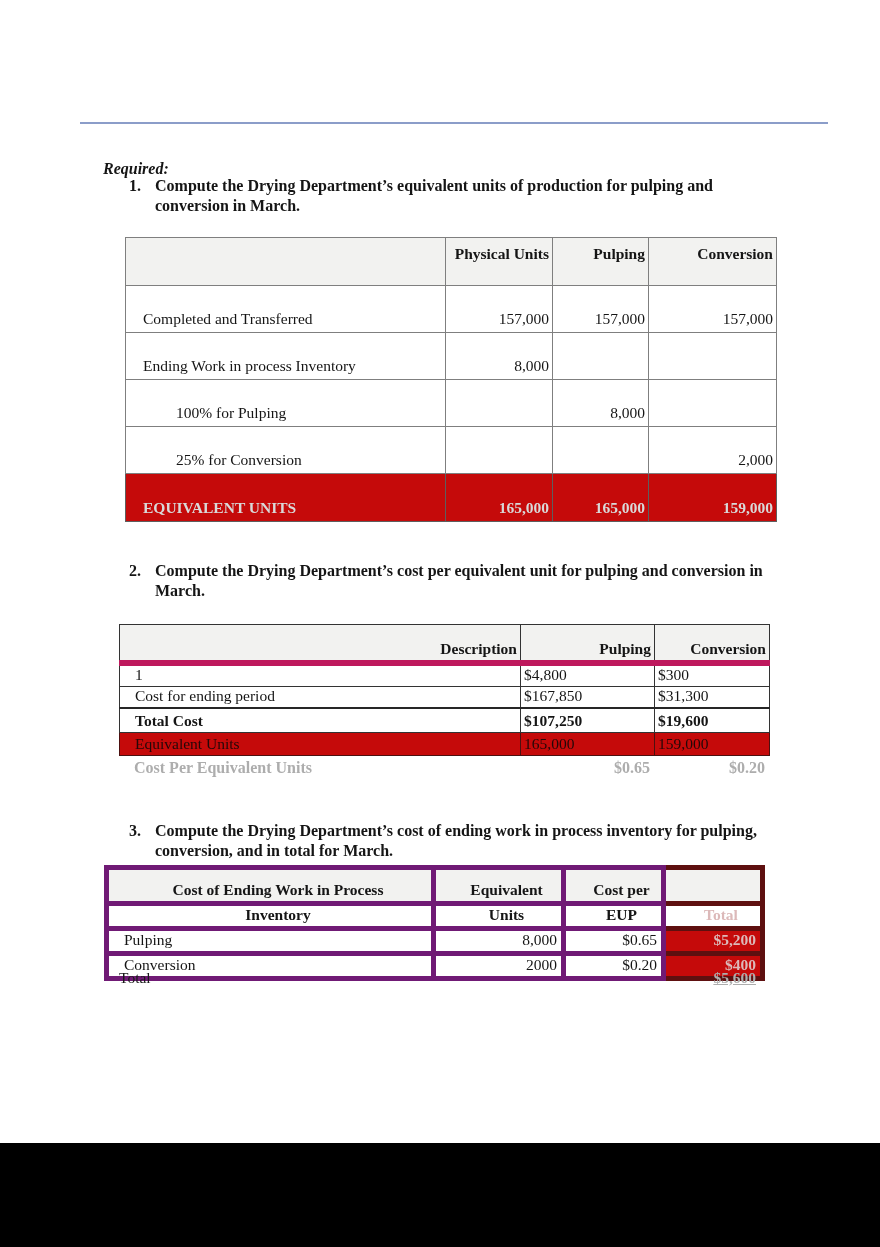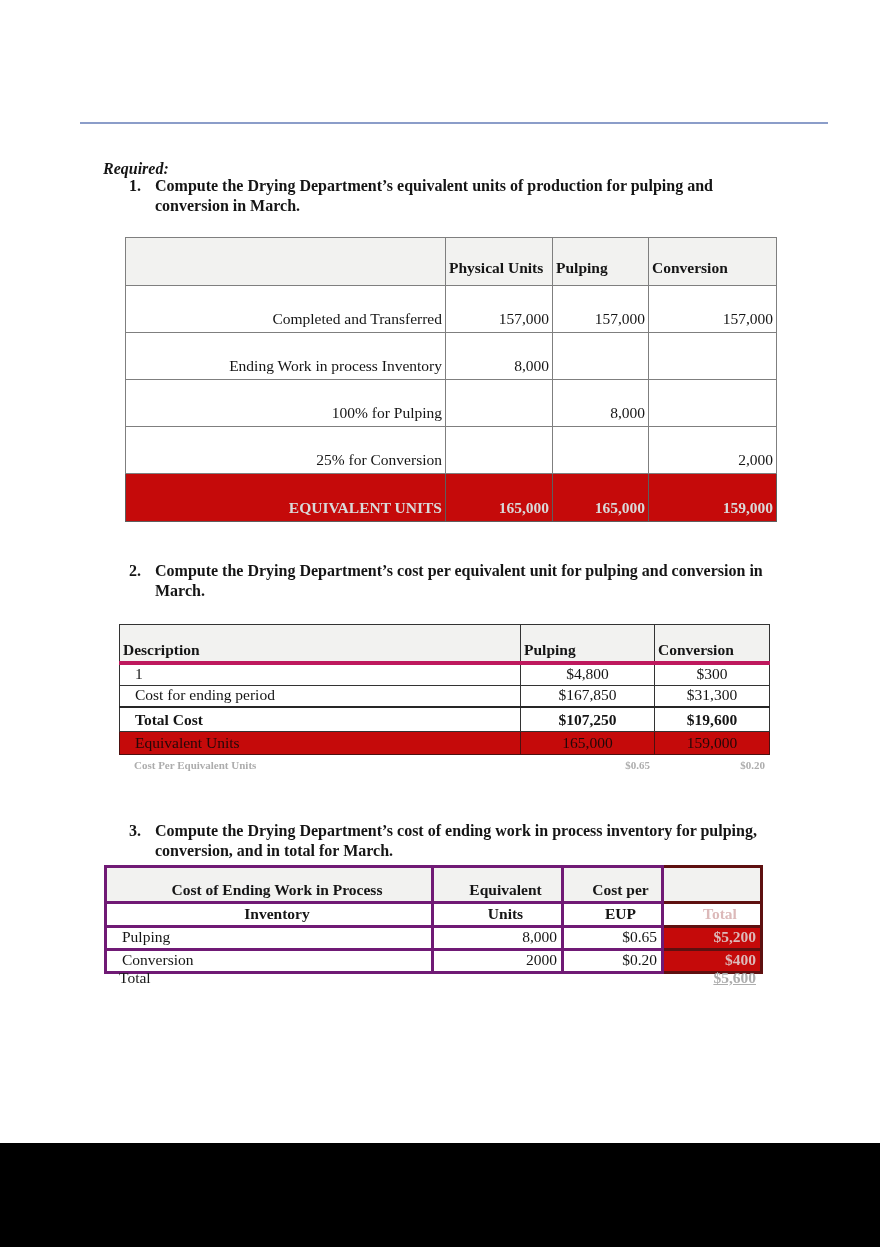--- a/index.html
+++ b/index.html
@@ -19,49 +19,49 @@
   #item2 { left:129px; top:561px; }
   #item3 { left:129px; top:821px; }
 
   table { border-collapse:collapse; table-layout:fixed; position:absolute; }
   td, th { overflow:hidden; }
 
   
   #table1 { left:125px; top:237px; width:651px; font-size:15.5px;
             border:1.5px solid #7f7f7f; }
   #table1 td, #table1 th { border:1px solid #7f7f7f; vertical-align:bottom; padding:0 3px 4px 3px; }
-  #table1 th { background:var(--header_gray,#f2f2f0); text-align:left; font-weight:bold; padding-bottom:8px; }
+  #table1 th { background:var(--header_gray,#f2f2f0); text-align:right; font-weight:bold; padding-bottom:22px; }
   #table1 .h-row    { height:48px; }
   #table1 .d-row    { height:47px; }
-  #table1 td.lbl    { text-align:right; padding-left:17px; }
+  #table1 td.lbl    { text-align:left; padding-left:17px; }
   #table1 td.lbl.indent { padding-left:50px; }
   #table1 td.val    { text-align:right; }
   #table1 tr.red-row td { background:var(--accent_red,#c50a0a); color:var(--light_on_red,#d9d9d9);
                           font-weight:bold; border-color:#5e5e5e; height:48px; }
 
   
   #table2 { left:119px; top:624px; width:650px; font-size:15.5px; border:1.5px solid #262626; }
   #table2 td, #table2 th { border:1px solid #333333; vertical-align:bottom; padding:0 3px 2px 3px; height:22px; }
-  #table2 th { background:var(--header_gray,#f2f2f0); text-align:left; font-weight:bold;
-               border-bottom:4px solid #be185d; height:38px; }
+  #table2 th { background:var(--header_gray,#f2f2f0); text-align:right; font-weight:bold;
+               border-bottom:6px solid #be185d; height:38px; }
   #table2 td.lbl { text-align:left; padding-left:15px; }
-  #table2 td.val { text-align:center; }
+  #table2 td.val { text-align:left; }
   #table2 tr.bold-row td { font-weight:bold; border-top:2px solid #262626; height:24px; }
   #table2 tr.red-row td { background:var(--accent_red,#c50a0a); color:var(--dark_on_red,#230808);
                           border-color:#4d1010; height:23px; }
   .under-row { position:absolute; display:flex; font-weight:bold; color:var(--muted_gray,#ababab);
-               font-size:11px; }
+               font-size:16px; }
   #table2-under { left:119px; top:759px; width:650px; }
   #table2-under .c0 { width:401px; padding-left:15px; text-align:left; }
   #table2-under .c1 { width:134px; padding-right:4px; text-align:right; }
   #table2-under .c2 { width:115px; padding-right:4px; text-align:right; }
 
   
   #table3 { left:104px; top:865px; width:656px; font-size:15.5px; border:2px solid #262626; }
-  #table3 td, #table3 th { border:3px solid #701a75; vertical-align:bottom; padding:0 4px 2px 20px; }
+  #table3 td, #table3 th { border:5px solid #701a75; vertical-align:bottom; padding:0 4px 2px 20px; }
   #table3 th { text-align:center; font-weight:bold; }
   #table3 tr.h1 th { background:var(--header_gray,#f2f2f0); height:36px; }
   #table3 tr.h2 th { background:#ffffff; height:24px; }
   #table3 th.red, #table3 td.red { background:var(--accent_red,#c50a0a); color:var(--soft_on_red,#dcb9b9);
                                    font-weight:bold; border-color:#5e1010; }
   #table3 td { height:22px; }
   #table3 td.lbl { text-align:left; padding-left:15px; }
   #table3 td.val { text-align:right; }
   #table3-under { left:104px; top:969px; width:656px; font-size:15.5px; position:absolute; display:flex; }
   #table3-under .c0 { width:327px; padding-left:15px; color:#1a1a1a; font-weight:normal; }

